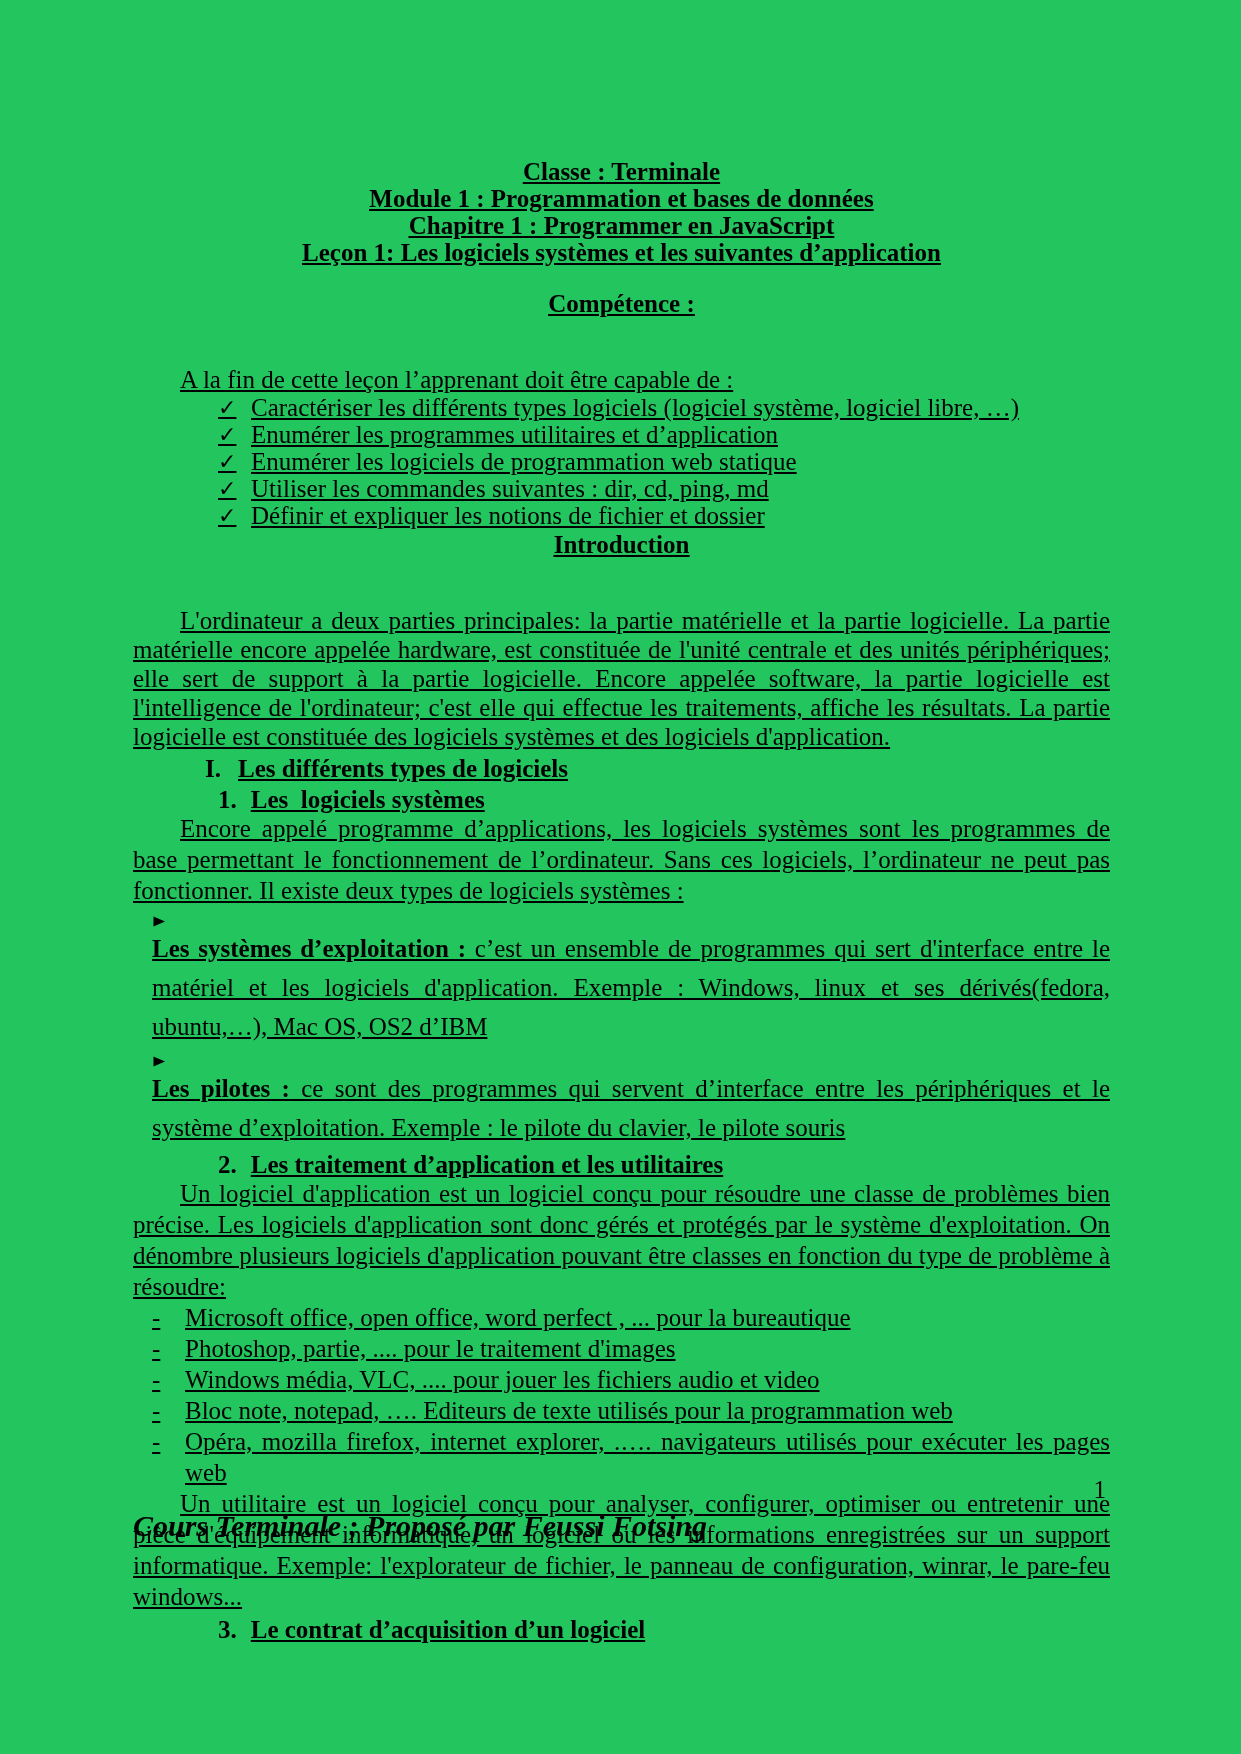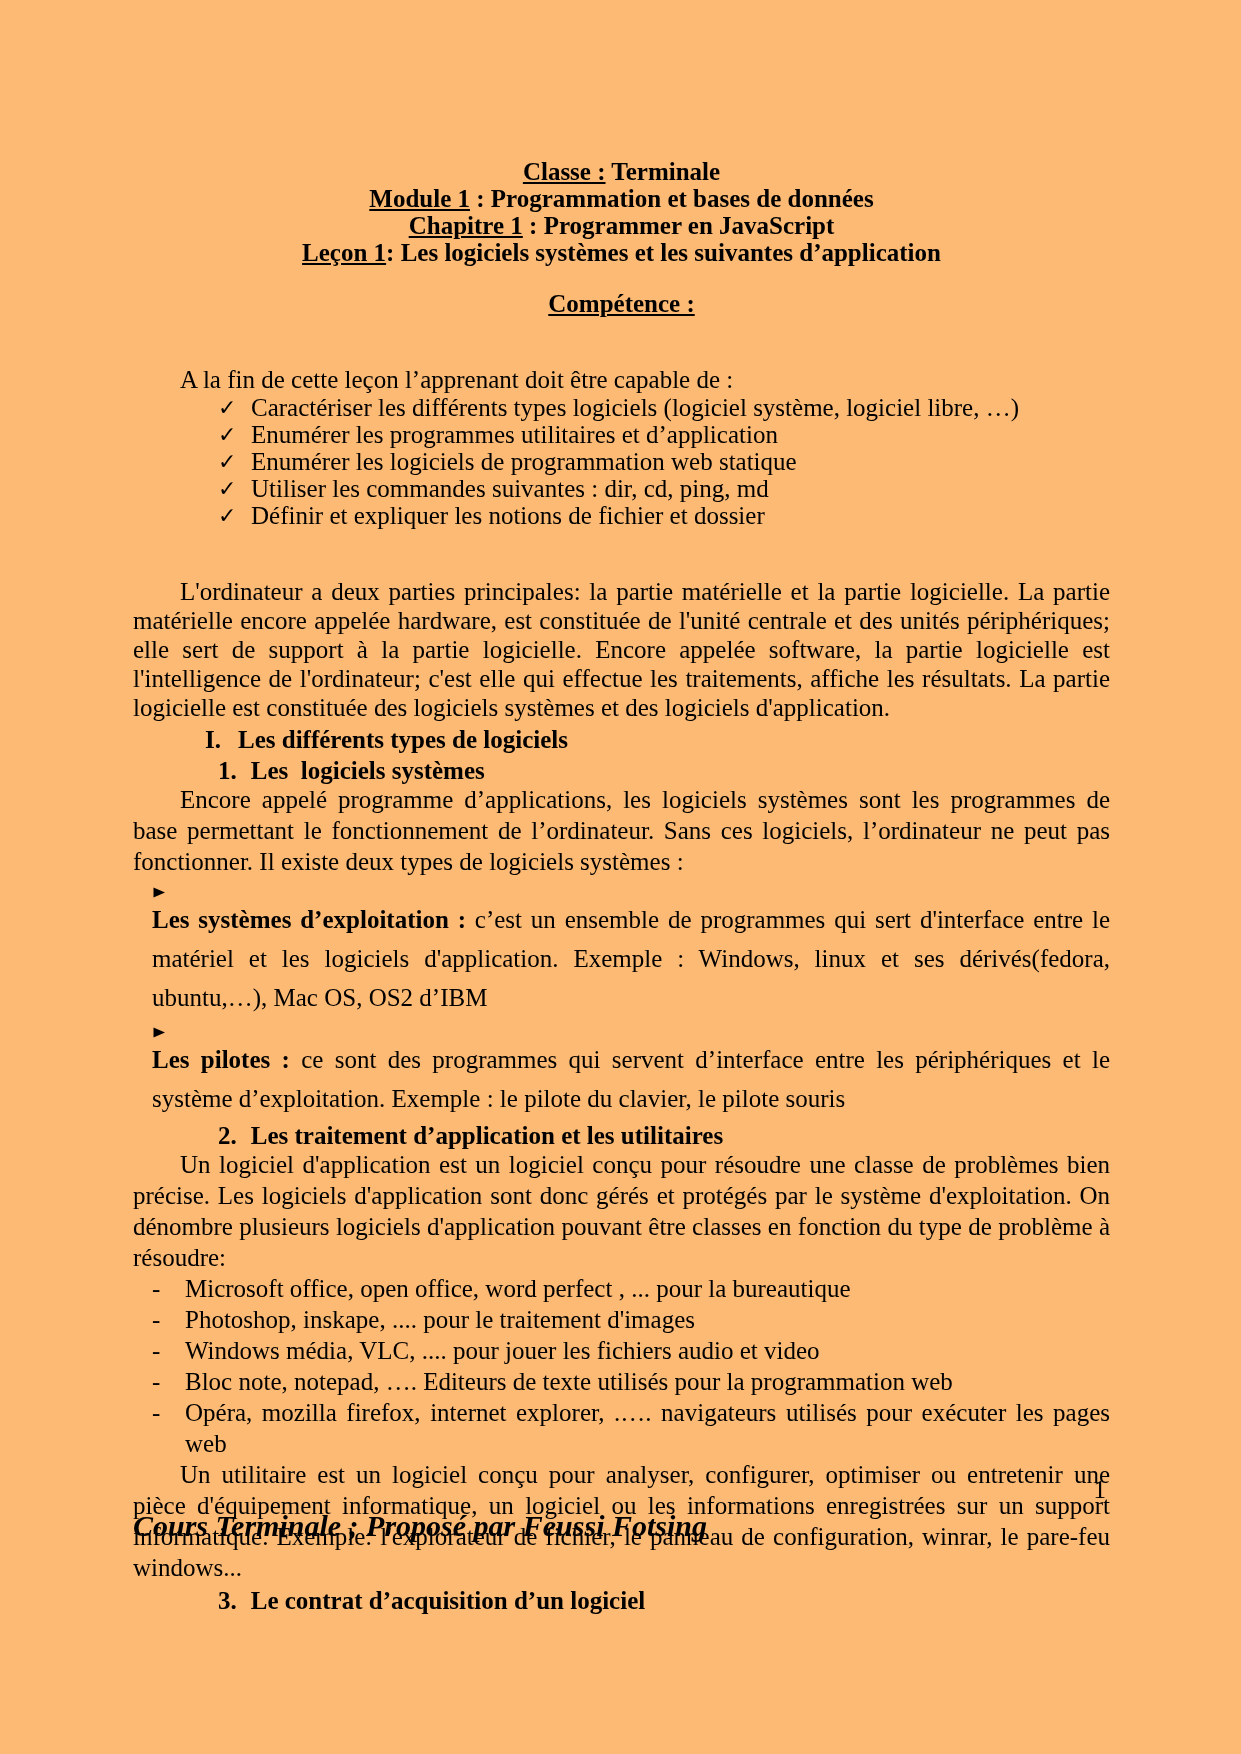--- a/index.html
+++ b/index.html
@@ -2,25 +2,26 @@
 <html><head>
 <meta charset="utf-8">
 <style>
   * { box-sizing: border-box; }
   html, body { margin: 0; padding: 0; background: #ffffff; }
 
   .page {
     position: relative;
     width: 1241px;
     height: 1754px;
-    background: #fdba74;
+    background: #22c55e;
     color: #000000;
     font-family: "Liberation Serif", "DejaVu Serif", serif;
     font-size: 25px;
     overflow: hidden;
+    text-decoration: underline;
   }
   .content { padding: 158px 131px 0 133px; }
 
   p { margin: 0; }
   .b { font-weight: bold; }
   .u { text-decoration: underline; }
   .pre { white-space: pre-wrap; }
   .just { text-align: justify; }
 
   .h-line { text-align: center; font-weight: bold; line-height: 27px; }
@@ -100,20 +101,21 @@
       <div class="check-item">
         <span class="check-bullet">✓</span>
         <span class="check-text">Utiliser les commandes suivantes : dir, cd, ping, md</span>
       </div>
       <div class="check-item">
         <span class="check-bullet">✓</span>
         <span class="check-text">Définir et expliquer les notions de fichier et dossier</span>
       </div>
     </div>
 
+    <div class="center-heading mt-sm"><span class="u">Introduction</span></div>
 
     <p class="para lh-intro just">L'ordinateur a deux parties principales: la partie matérielle et la partie logicielle. La partie matérielle encore appelée hardware, est constituée de l'unité centrale et des unités périphériques; elle sert de support à la partie logicielle. Encore appelée software, la partie logicielle est l'intelligence de l'ordinateur; c'est elle qui effectue les traitements, affiche les résultats. La partie logicielle est constituée des logiciels systèmes et des logiciels d'application.</p>
 
     <div class="sec-heading"><span class="sec-num">I.</span><span class="pre">Les différents types de logiciels</span></div>
 
     <div class="sub-heading"><span class="sub-num">1.</span><span class="pre">Les  logiciels systèmes</span></div>
 
     <p class="para lh-wide just">Encore appelé programme d’applications, les logiciels systèmes sont les programmes de base permettant le fonctionnement de l’ordinateur. Sans ces logiciels, l’ordinateur ne peut pas fonctionner. Il existe deux types de logiciels systèmes :</p>
 
     <div class="arrow-item">
@@ -137,21 +139,21 @@
     <div class="sub-heading"><span class="sub-num">2.</span><span class="pre">Les traitement d’application et les utilitaires</span></div>
 
     <p class="para lh-wide just">Un logiciel d'application est un logiciel conçu pour résoudre une classe de problèmes bien précise. Les logiciels d'application sont donc gérés et protégés par le système d'exploitation. On dénombre plusieurs logiciels d'application pouvant être classes en fonction du type de problème à résoudre:</p>
 
     <div class="dash-item">
       <span class="dash-bullet">-</span>
       <div class="dash-text">Microsoft office, open office, word perfect , ... pour la bureautique</div>
     </div>
     <div class="dash-item">
       <span class="dash-bullet">-</span>
-      <div class="dash-text">Photoshop, inskape, .... pour le traitement d'images</div>
+      <div class="dash-text">Photoshop, partie, .... pour le traitement d'images</div>
     </div>
     <div class="dash-item">
       <span class="dash-bullet">-</span>
       <div class="dash-text">Windows média, VLC, .... pour jouer les fichiers audio et video</div>
     </div>
     <div class="dash-item">
       <span class="dash-bullet">-</span>
       <div class="dash-text">Bloc note, notepad, …. Editeurs de texte utilisés pour la programmation web</div>
     </div>
     <div class="dash-item">

